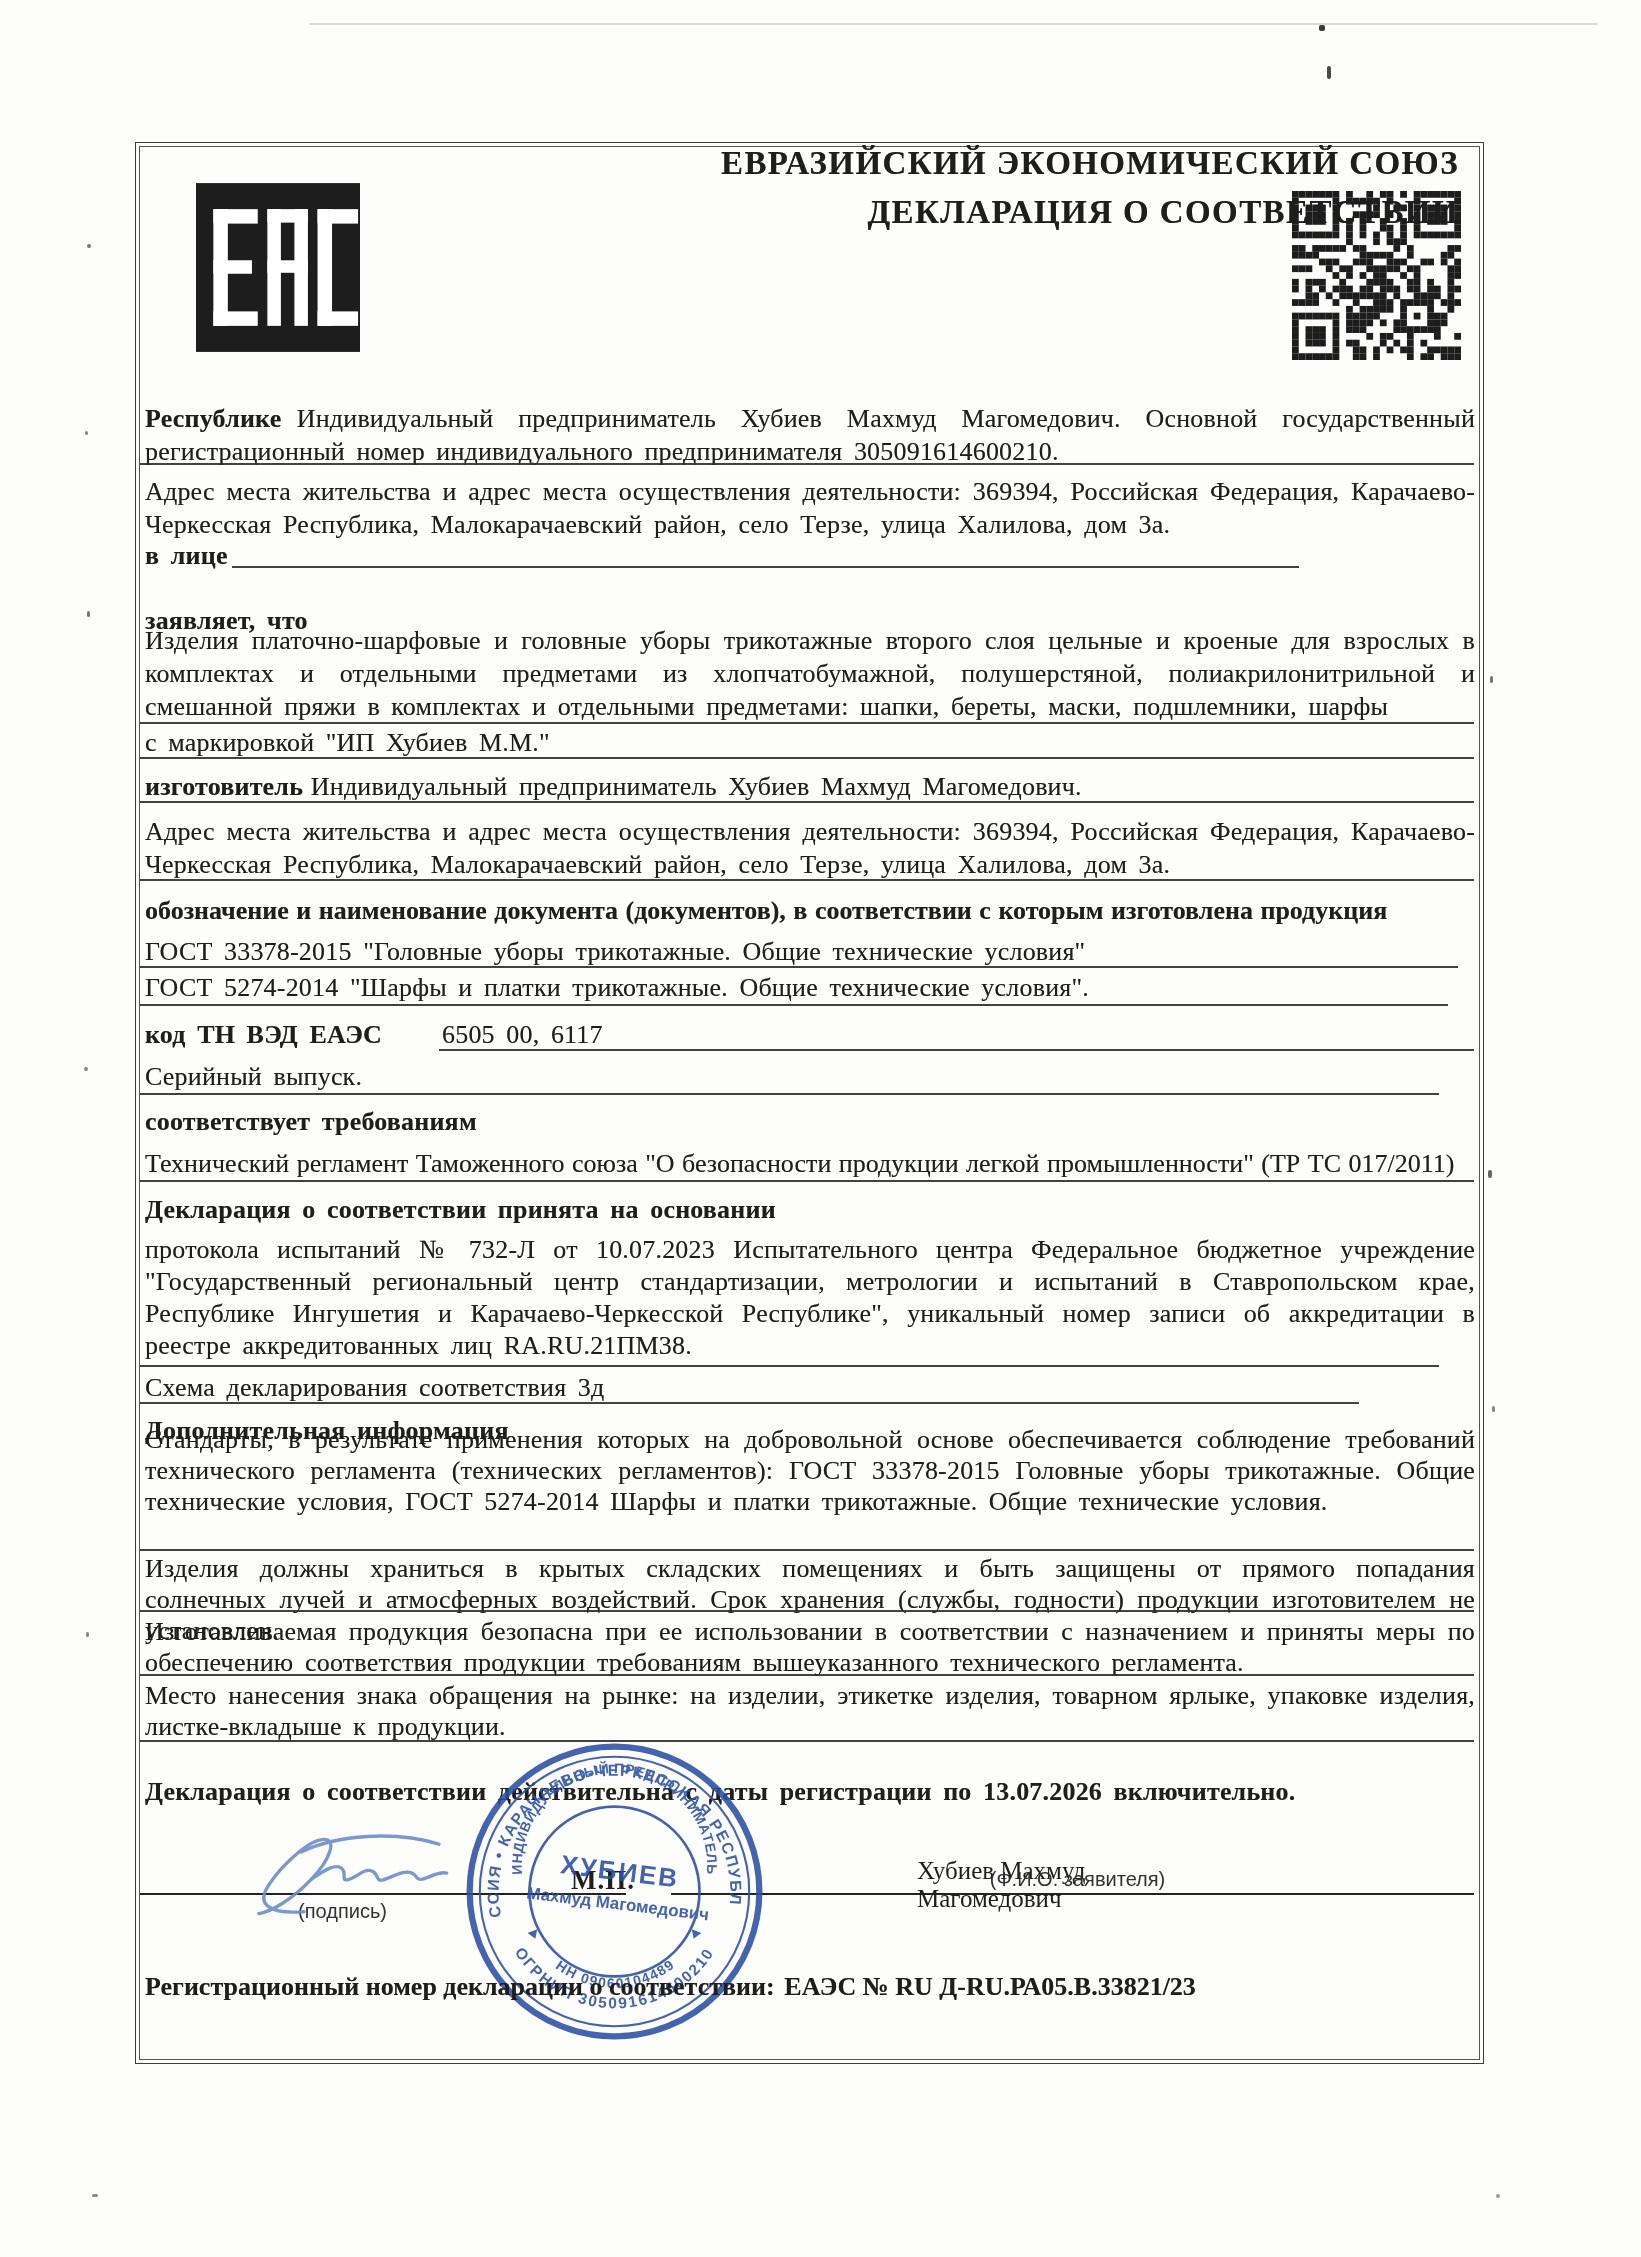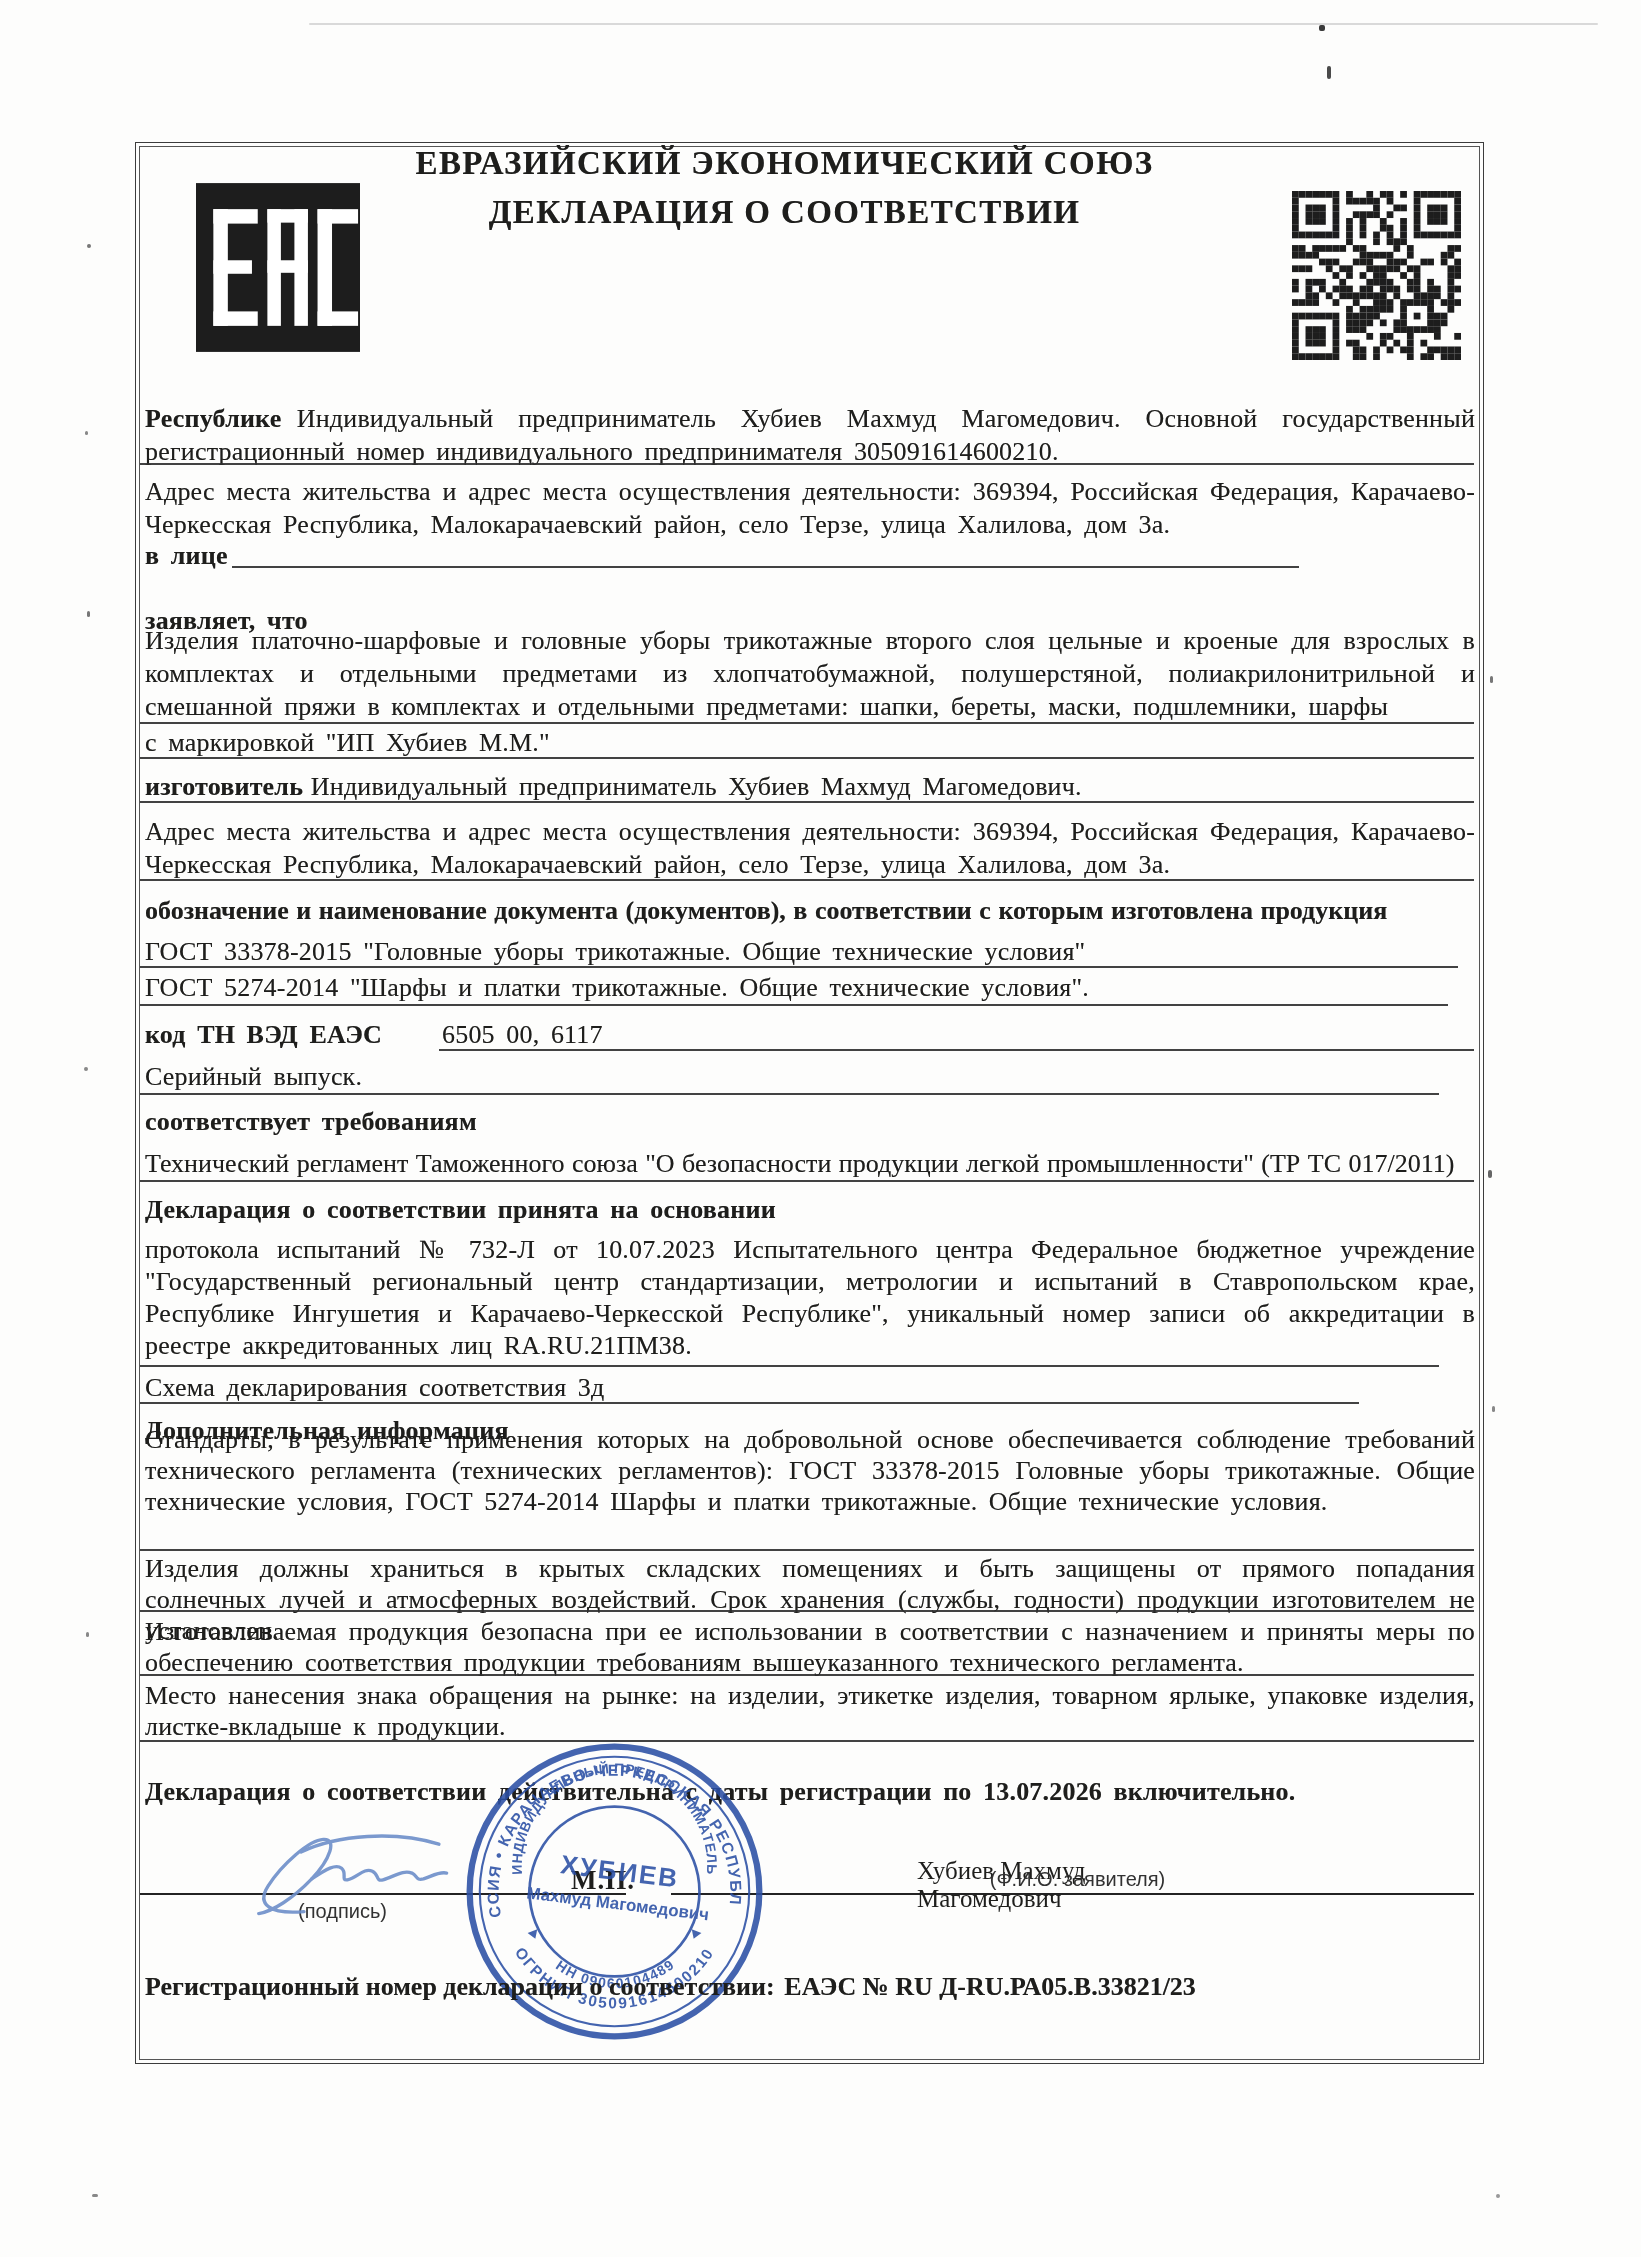--- a/index.html
+++ b/index.html
@@ -5,21 +5,21 @@
   html,body{margin:0;padding:0;}
   body{background:#e8e8e8;}
   .page{
     position:relative; width:1641px; height:2257px;
     background:#fdfdfc; overflow:hidden; margin:0 auto;
     font-family:"Liberation Serif", serif; color:#1e1e1c;
   }
   .frame{position:absolute; left:135px; top:142px; width:1347px; height:1920px;
     border:1.9px solid #3c3c3c;}
   .frame-inner{position:absolute; inset:2.9px; border:1px solid #555;}
-  .title-wrap{position:absolute; left:135px; top:145px; width:1299px; text-align:center;}
+  .title-wrap{position:absolute; left:135px; top:145px; width:1299px; text-align:right;padding-left:25px;}
   .t1{font-size:33px; font-weight:bold; letter-spacing:1.4px; text-shadow:0 0 0.6px rgba(20,20,20,.5);}
   .t2{font-size:33px; font-weight:bold; letter-spacing:1.4px; margin-top:12px; text-shadow:0 0 0.6px rgba(20,20,20,.5);}
   .eac{position:absolute; left:196px; top:183px; width:164px; height:169px;}
   .qr{position:absolute; left:1292px; top:191px; width:169px; height:169px;}
   .para{
     position:absolute; left:145px; width:1330px;
     font-size:26px; line-height:33px; text-align:justify;
     letter-spacing:0.2px; word-spacing:4.8px;
     text-shadow:0 0 0.5px rgba(25,25,25,.45);
   }

